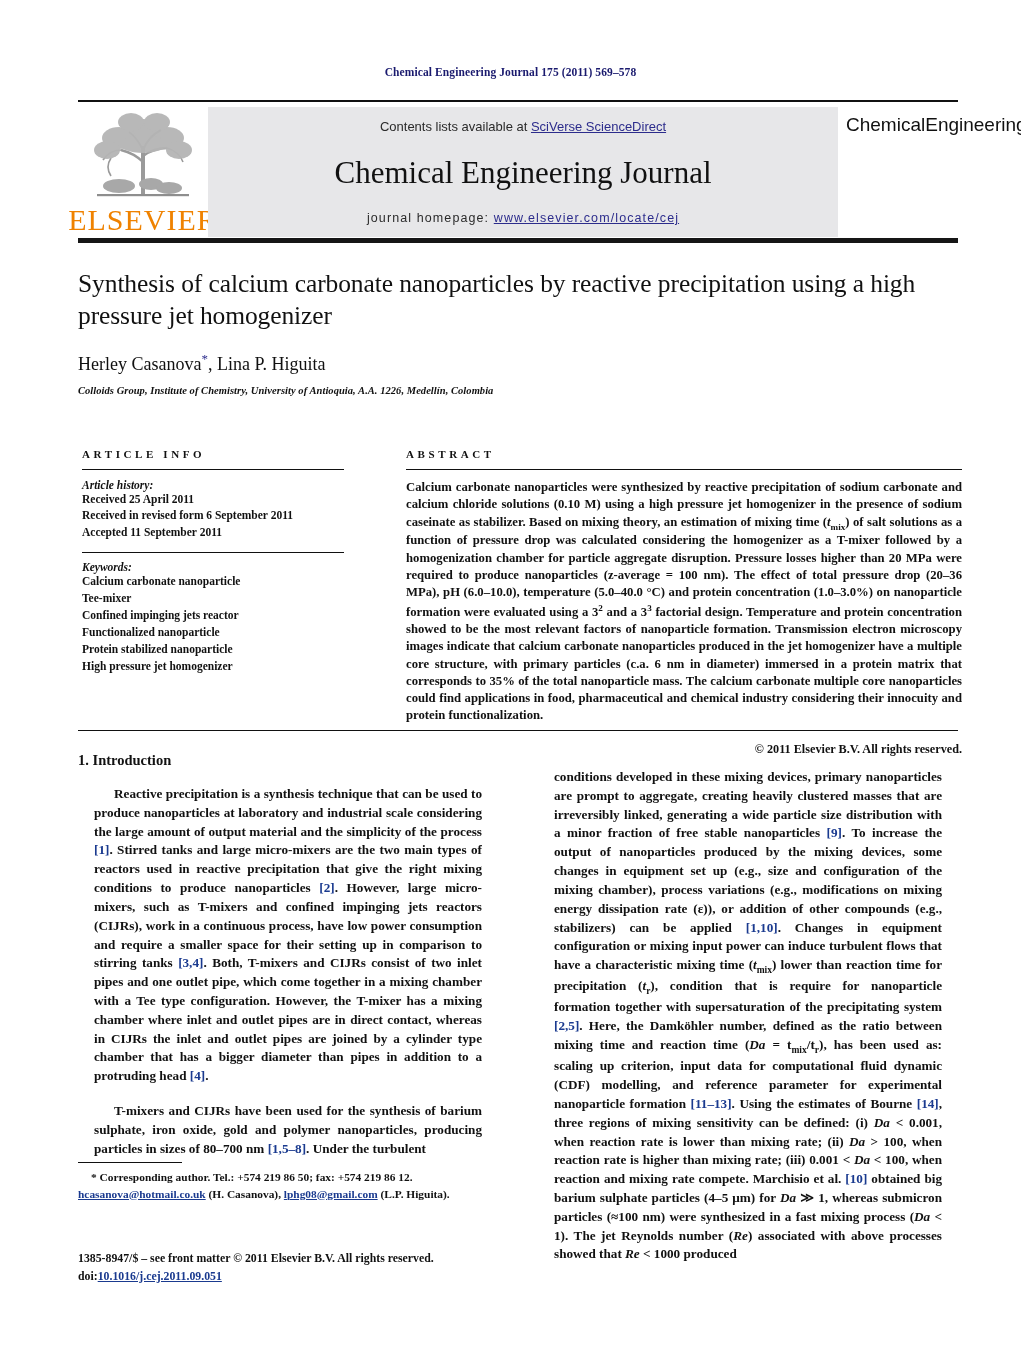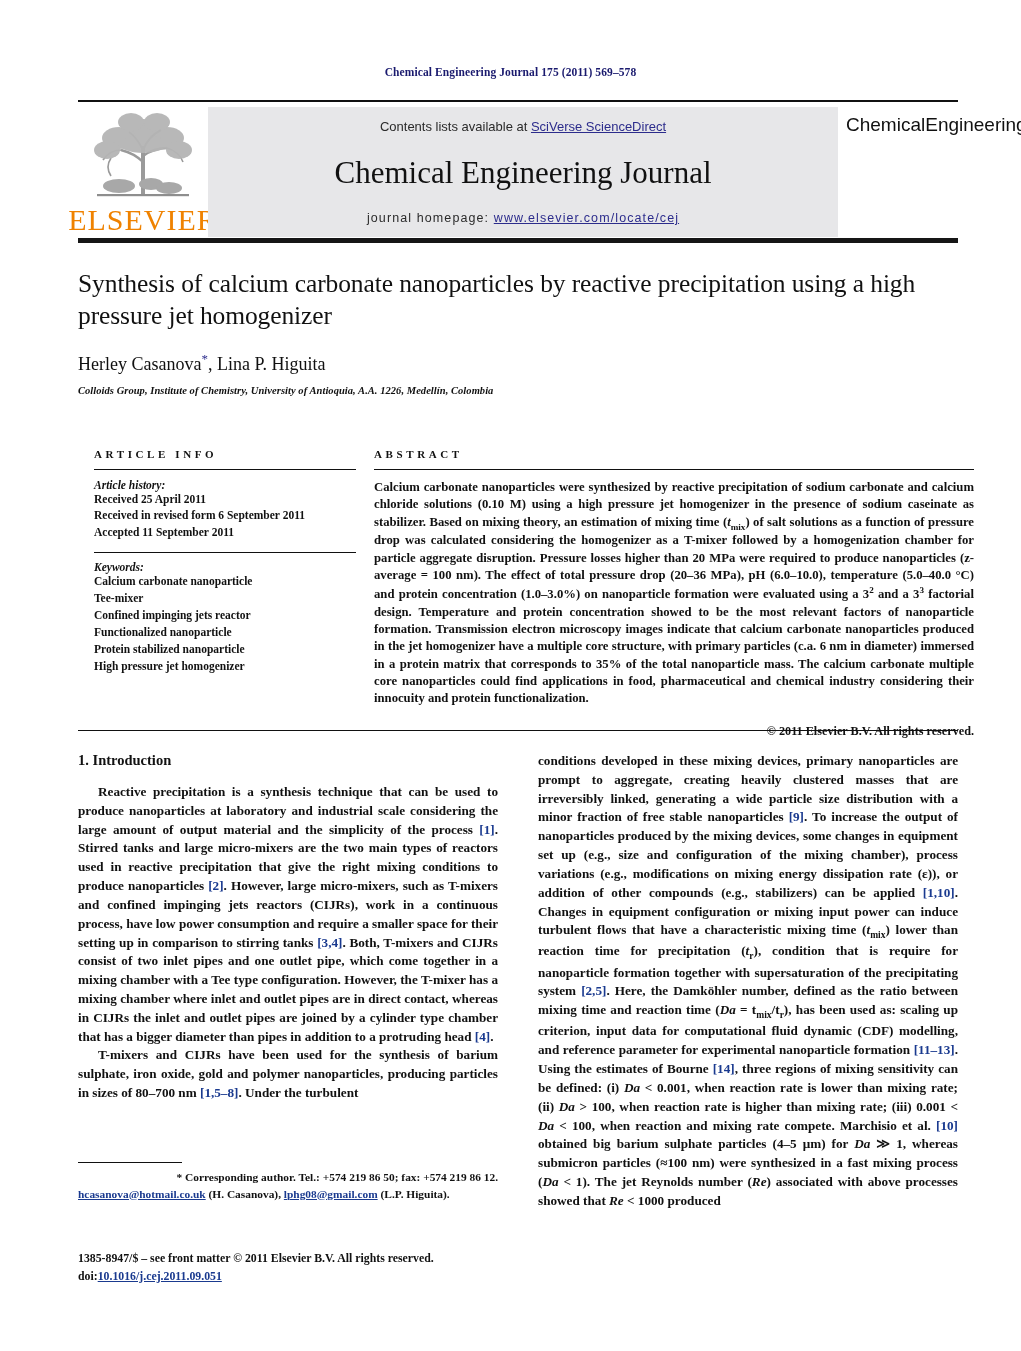--- a/index.html
+++ b/index.html
@@ -168,24 +168,25 @@
     font-weight: bold;
     font-size: 10.5px;
     margin-top: 10px;
     color: #111;
     letter-spacing: 0.05px;
   }
 
   
   .info-abstract {
     position: absolute;
-    left: 94px;
+    left: 82px;
     top: 448px;
     width: 880px;
     display: flex;
+    gap: 44px;
   }
   .col-info {
     width: 262px;
     flex: 0 0 262px;
   }
   .col-abstract {
     flex: 1 1 auto;
     margin-left: 18px;
   }
   .sec-head {
@@ -271,21 +272,21 @@
     color: #111;
     margin: 0 0 14px 0;
   }
   .p {
     font-family: "Liberation Serif", serif;
     font-weight: bold;
     font-size: 13.2px;
     line-height: 1.425;
     text-align: justify;
     color: #111;
-    margin: 0;
+    margin: 16px;
     text-indent: 20px;
   }
   .p.cont { text-indent: 0; }
   .ref { color: #1a3a8f; }
   .it { font-style: italic; }
 
   
   .footnote {
     position: absolute;
     left: 78px;
@@ -297,21 +298,21 @@
     width: 104px;
     margin: 0 0 6px 0;
   }
   .fn-line {
     font-family: "Liberation Serif", serif;
     font-weight: bold;
     font-size: 11.4px;
     line-height: 1.46;
     color: #111;
   }
-  .fn-indent { padding-left: 13px; text-align: right; }
+  .fn-indent { padding-left: 13px; }
   .fn-indent2 { padding-left: 22px; }
   .mail { color: #1a3a8f; }
   .fn-it { font-style: italic; }
 
   .imprint {
     position: absolute;
     left: 78px;
     top: 1250px;
     width: 480px;
     font-family: "Liberation Serif", serif;

